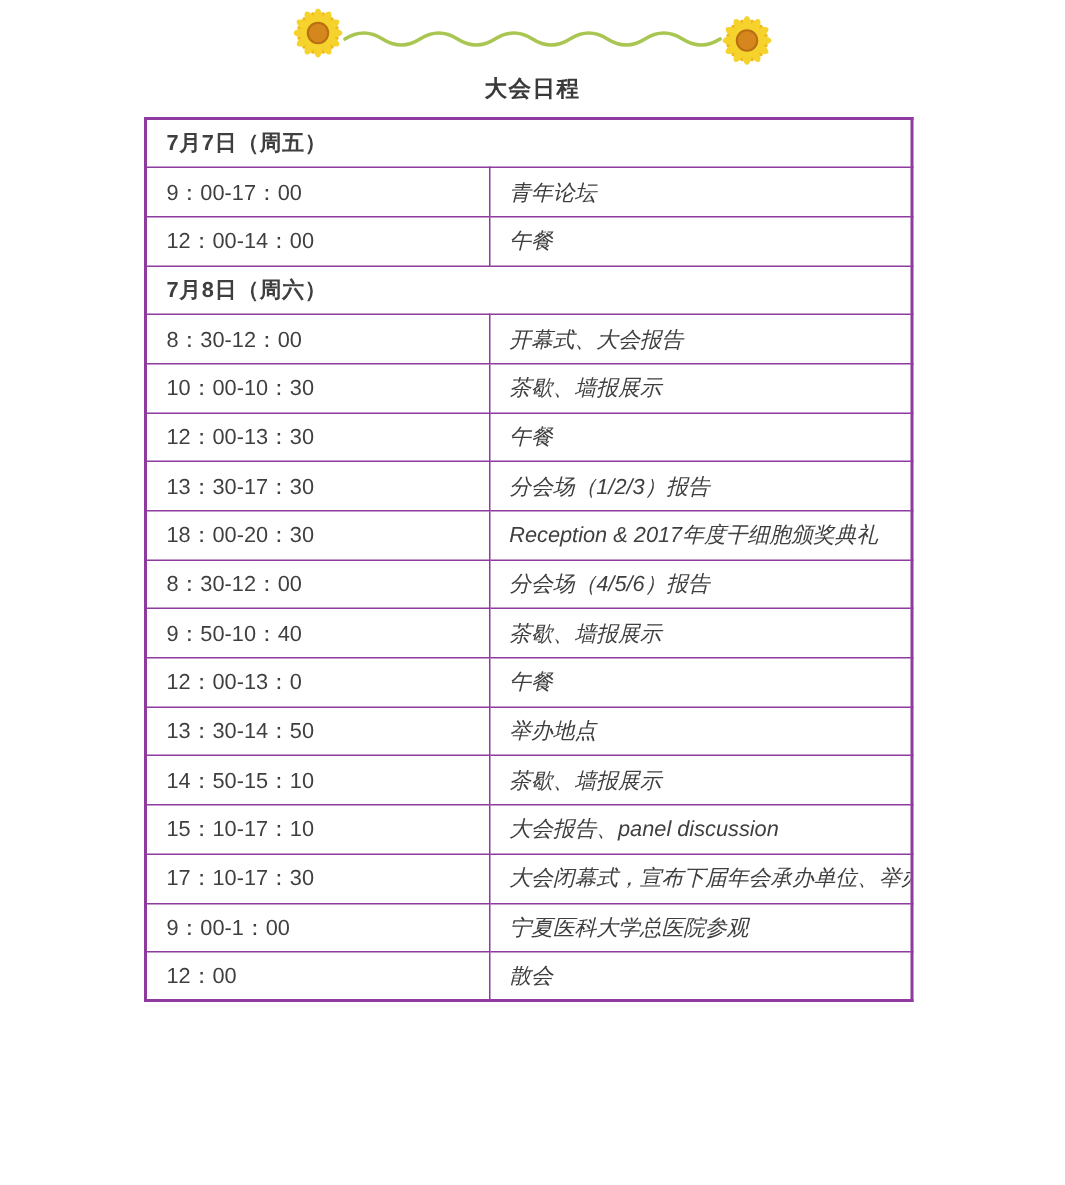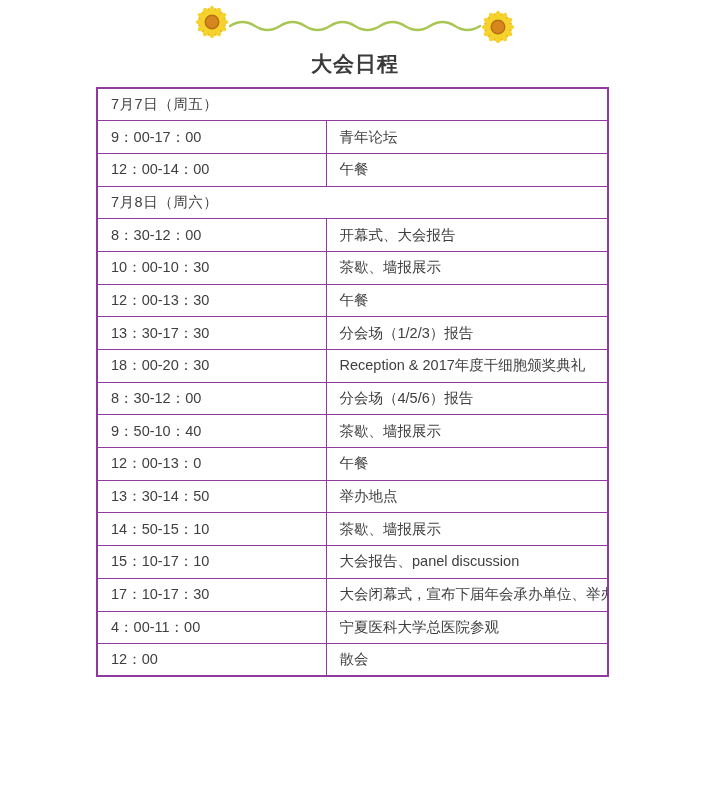--- a/index.html
+++ b/index.html
@@ -26,21 +26,21 @@
     width: 330px;
     margin: 3px auto 0 auto;
   }
   .petal   { fill: var(--petal); }
   .petal-deep { fill: var(--petal-deep); }
   .flower-core { fill: var(--flower-center); stroke: var(--flower-center-ring); stroke-width: 1.4; }
   .wave { stroke: var(--wave-line); stroke-width: 2.4; fill: none; stroke-linecap: round; }
   .title {
     margin: 1px 0 9px 0;
     text-align: center;
-    font-size: 21px;
+    font-size: 15px;
     font-weight: bold;
     letter-spacing: 1px;
     color: var(--title-text);
   }
   table.schedule {
     border-collapse: collapse;
     table-layout: fixed;
     margin-left: 96px;
     width: 511px;
     border: 2px solid var(--table-border);
@@ -50,27 +50,27 @@
     height: 32.7px;
     vertical-align: middle;
     font-size: 14.5px;
     color: var(--body-text);
     padding: 0 3px 0 13px;
     white-space: nowrap;
     overflow: hidden;
   }
   td.date-cell {
     color: var(--date-text);
-    font-weight: normal;
+    font-weight: bold;
     font-size: 15px;
     letter-spacing: 0.5px;
     margin-left: 36px;
   }
   td.time-cell { font-size: 15px; margin-left: 48px; }
-  td.event-cell { padding-left: 12px; }
+  td.event-cell { padding-left: 12px; font-style: italic; }
 </style>
 </head>
 <body>
 
 <div class="page">
 
   <svg class="decoration" viewBox="0 0 330 46" width="330" height="46" aria-hidden="true">
     <defs>
       <g id="sunflower">
         <g>
@@ -171,21 +171,21 @@
         </tr>
         <tr>
           <td class="time-cell">15：10-17：10</td>
           <td class="event-cell">大会报告、panel discussion</td>
         </tr>
         <tr>
           <td class="time-cell">17：10-17：30</td>
           <td class="event-cell">大会闭幕式，宣布下届年会承办单位、举办地点</td>
         </tr>
         <tr>
-          <td class="time-cell">4：00-11：00</td>
+          <td class="time-cell">9：00-1：00</td>
           <td class="event-cell">宁夏医科大学总医院参观</td>
         </tr>
         <tr>
           <td class="time-cell">12：00</td>
           <td class="event-cell">散会</td>
         </tr>
       </tbody>
   </table>
 
 </div>

